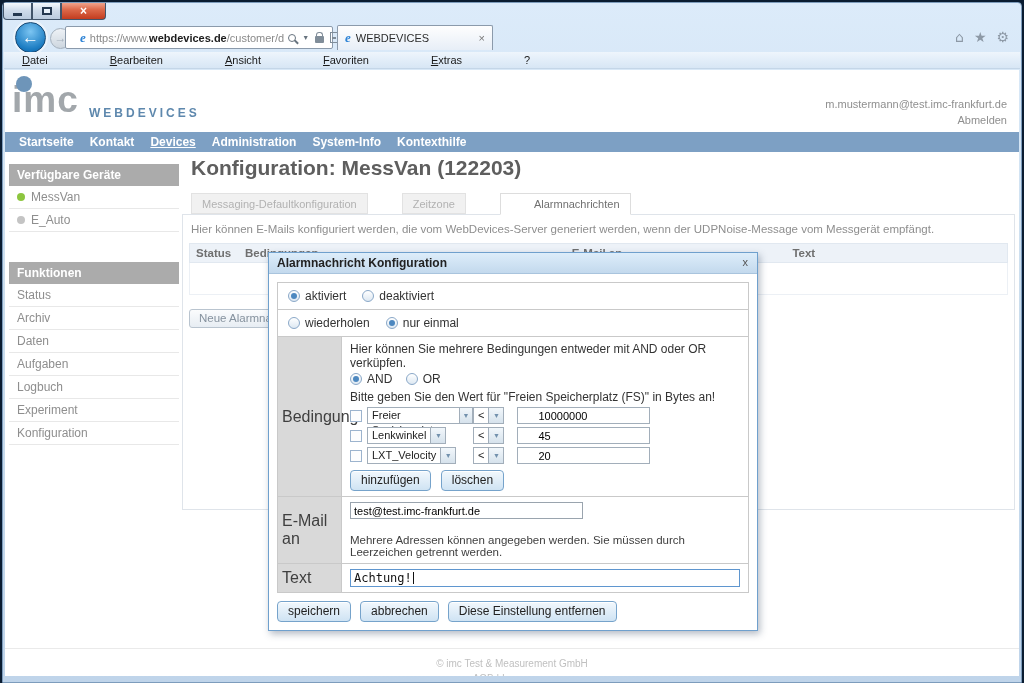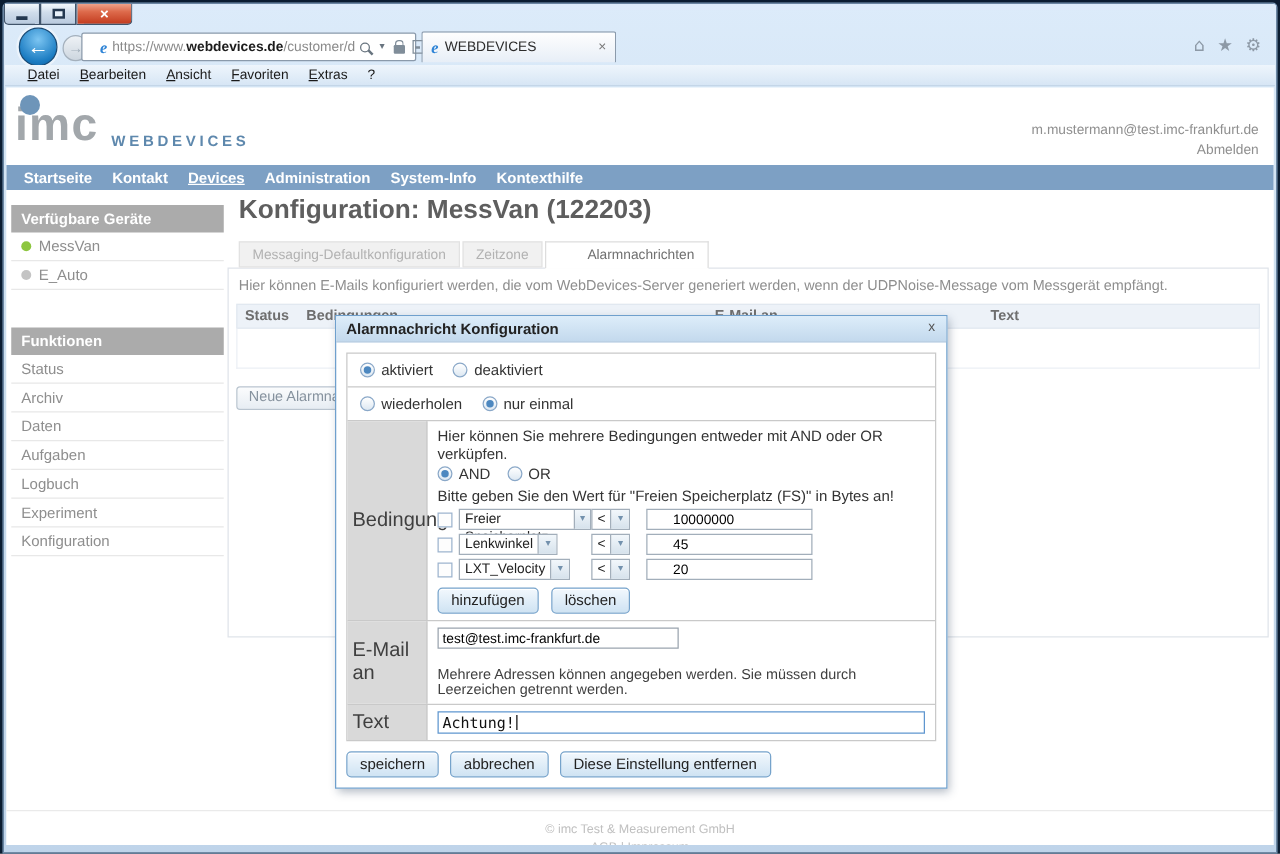--- a/index.html
+++ b/index.html
@@ -51,21 +51,21 @@
          background:linear-gradient(#fefefe,#e7eef7); border:1px solid #8b9aab; border-bottom:none;
          border-radius:2px 2px 0 0; display:flex; align-items:center; gap:5px; padding:0 7px; font-size:11px; color:#2c2c2c; }
   .ie-e { color:#2f84d6; font:italic 700 13px "Liberation Serif",serif; }
   .tab-close { margin-left:auto; color:#777; font-size:11px; }
 
   .frame-icons { position:absolute; right:12px; top:26px; display:flex; gap:10px;
                  font-size:14px; color:#8d99a6; font-family:"DejaVu Sans",sans-serif; }
 
   .menubar { position:absolute; left:1px; right:1px; top:49px; height:17px;
              background:linear-gradient(#eef5fc,#d7e6f5); border-bottom:1px solid #c4d6e8;
-             display:flex; align-items:center; padding-left:10px; font-size:11px; color:#1a1a1a; }
+             display:flex; align-items:center; padding-left:10px; font-size:11px; color:#1a1a1a;gap:46px; }
   .menu-item { display:inline-block; padding:1px 8px; }
   .menu-item.ak::first-letter { text-decoration:underline; }
 
   
   .viewport { position:absolute; left:2px; right:2px; top:67px; bottom:6px; background:#fff; overflow:hidden; }
 
   .brand-circle { position:absolute; left:11px; top:6px; width:16px; height:16px; border-radius:50%; background:#6e95b9; z-index:2; }
   .brand-text { position:absolute; left:7px; top:11px; font-size:37px; font-weight:bold; color:#a2a7ab; letter-spacing:1px; line-height:1; }
   .brand-product { position:absolute; left:84px; top:36px; font-size:12px; font-weight:bold; letter-spacing:3px; color:#5e88ad; }
   .account { position:absolute; right:12px; top:26px; text-align:right; font-size:11px; color:#8f8f8f; line-height:16px; }
@@ -76,21 +76,21 @@
   .nav-item.active { text-decoration:underline; }
 
   .sidebar { position:absolute; left:4px; top:94px; width:170px; font-size:12px; }
   .side-header { height:22px; line-height:22px; background:#ababab; color:#fff; font-weight:bold; padding-left:8px; }
   .side-item { height:23px; line-height:22px; padding-left:8px; color:#8e8e8e; border-bottom:1px solid #e8e8e8; display:flex; align-items:center; }
   .dot { display:inline-block; width:8px; height:8px; border-radius:50%; margin-right:6px; }
   .side-gap { height:30px; }
 
   .main { position:absolute; left:177px; top:86px; width:833px; }
   .page-title { font-size:21px; font-weight:bold; color:#5e5e5e; padding-left:9px; }
-  .tabs { margin:13px 0 0 9px; display:flex; position:relative; z-index:2; }
+  .tabs { margin:13px 0 0 9px; display:flex; position:relative; z-index:2;gap:32px; }
   .ptab { font-size:11px; padding:4px 10px 3px; background:#f1f1f1; color:#b2b2b2;
           border:1px solid #e2e2e2; margin-right:2px; }
   .ptab.active { background:#fff; color:#707070; border:1px solid #ddd; border-bottom:1px solid #fff; margin-bottom:-1px; padding-bottom:4px;padding-left:33px; }
   .panel { border:1px solid #dfe4ea; height:296px; position:relative; background:#fff; }
   .panel-desc { padding:8px 8px 5px; font-size:11.5px; color:#8e8e8e; }
   .dtable { margin:3px 6px 0; }
   .dtable-head { display:flex; background:#edf2f8; border:1px solid #e1e8f0; }
   .dth { font-size:11.5px; font-weight:bold; color:#6f6f6f; padding:3px 6px; }
   .dth.c0{width:6%;} .dth.c1{width:40%;} .dth.c2{width:27%;} .dth.c3{width:27%;}
   .dtable-empty { height:32px; border:1px solid #ecf0f5; border-top:none; }
@@ -126,21 +126,21 @@
   .combo-col { width:106px; }
   .combo { display:inline-flex; border:1px solid #a2aeba; background:#fff; height:17px; align-items:stretch; }
   .combo-text { padding:0 4px; font-size:11px; line-height:15px; color:#222; }
   .combo-btn { width:15px; background:linear-gradient(#f2f7fb,#d6e2ec); border-left:1px solid #a2aeba;
                font-size:7px; color:#7391ad; display:flex; align-items:center; justify-content:center; }
   .val-input { width:133px; height:17px; border:1px solid #a2aeba; font-size:11px; padding:0 20px;
                font-family:"Liberation Sans",sans-serif; margin-left:13px; }
   .btn-blue { display:inline-block; font-size:12px; color:#222; border:1px solid #76a3cb; border-radius:4px;
               padding:2px 10px 3px; background:linear-gradient(#f2f8fd,#cfe3f3); box-shadow:inset 0 1px 0 #fff; }
   .cond-btns { margin-top:6px; display:flex; gap:10px; }
-  .email-input { width:193px; height:17px; border:1px solid #9aa4ae; font-size:11px; padding:4px 3px;
+  .email-input { width:233px; height:17px; border:1px solid #9aa4ae; font-size:11px; padding:4px 3px;
                  font-family:"Liberation Sans",sans-serif; }
   .email-hint { font-size:11.5px; color:#3f3f3f; margin-top:15px; }
   .text-input { width:100%; height:18px; border:1px solid #5f96cf; display:flex; align-items:center;
                 padding:0 3px; font:12px "DejaVu Sans Mono",monospace; color:#111; }
   .caret { width:1px; height:12px; background:#111; margin-left:1px; }
   .modal-btns { margin-top:8px; display:flex; gap:9px;text-align:right; }
 </style>
 </head>
 <body>
 

